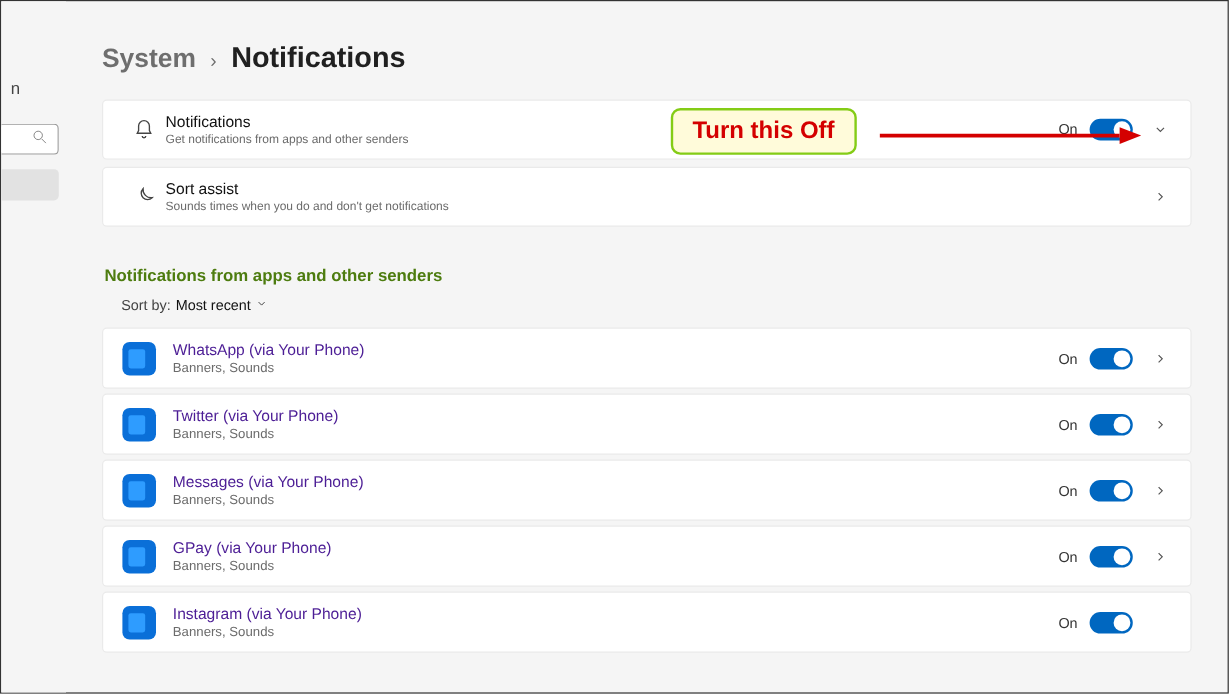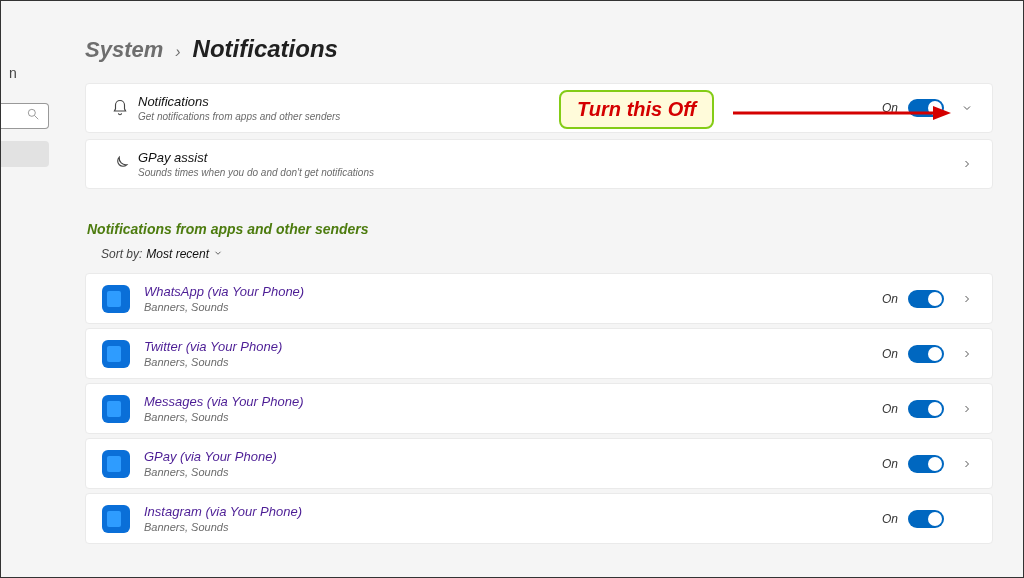--- a/index.html
+++ b/index.html
@@ -17,21 +17,21 @@
     background: #fff; display: flex; align-items: center; justify-content: flex-end;
     padding-right: 8px;
   }
   .left-stub .search-stub svg { width: 14px; height: 14px; stroke:#555; fill:none; }
   .left-stub .letter { position: absolute; top: 64px; left: 8px; color:#444; font-size:14px; }
   .left-stub .sel-stub {
     position: absolute; top: 140px; left: 0; width: 48px; height: 26px;
     background: #e2e2e2; border-radius: 0 4px 4px 0;
   }
 
-  .main { position: absolute; left: 84px; top: 34px; right: 30px; bottom: 0; font-style: italic; }
+  .main { position: absolute; left: 84px; top: 34px; right: 30px; bottom: 0; }
 
   .crumb { display: flex; align-items: baseline; gap: 12px; margin-bottom: 20px; }
   .crumb .parent { font-size: 22px; font-weight: 600; color: #6e6e6e; }
   .crumb .sep { font-size: 16px; color: #6e6e6e; }
   .crumb .current { font-size: 24px; font-weight: 700; color: #202020; }
 
   .card {
     background: #fff; border: 1px solid #eaeaea; border-radius: 4px;
     padding: 10px 16px; display: flex; align-items: center;
     margin-bottom: 6px;
@@ -136,21 +136,21 @@
     </span>
   </div>
 
   <div class="card">
     <span class="icon-slot">
       <svg viewBox="0 0 24 24">
           <path d="M21 13A9 9 0 0 1 11 3a7 7 0 1 0 10 10Z"></path>
         </svg>
     </span>
     <div class="texts">
-      <div class="title">GPay assist</div>
+      <div class="title">Sort assist</div>
       <div class="subtitle">Sounds times when you do and don't get notifications</div>
     </div>
     <span class="chev">
       <svg viewBox="0 0 24 24">
           <polyline points="9 6 15 12 9 18"></polyline>
         </svg>
     </span>
   </div>
 
   <div class="section-header">Notifications from apps and other senders</div>

